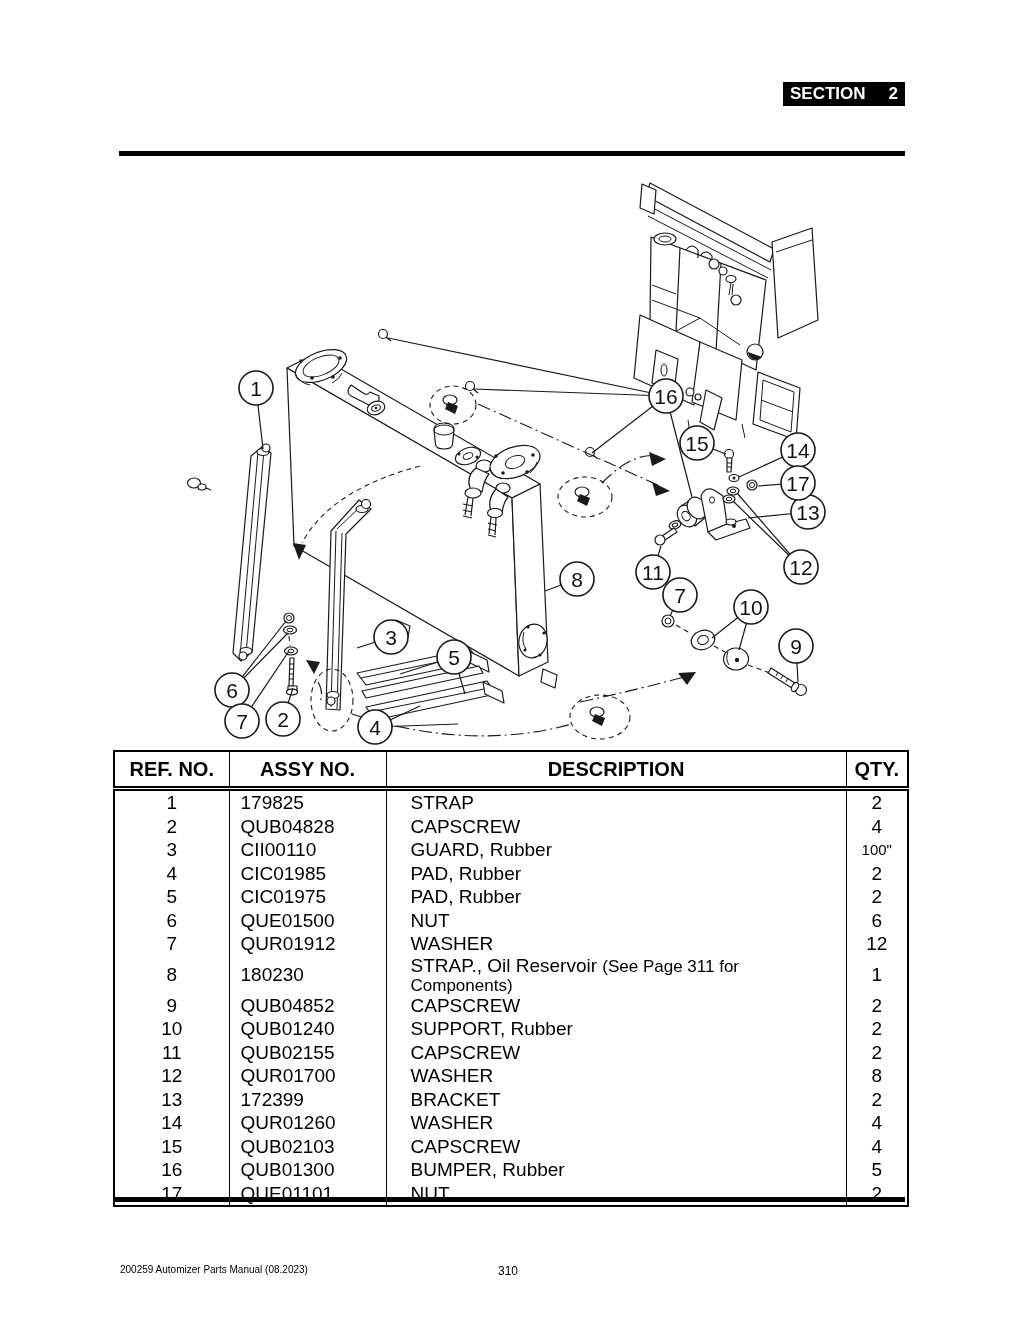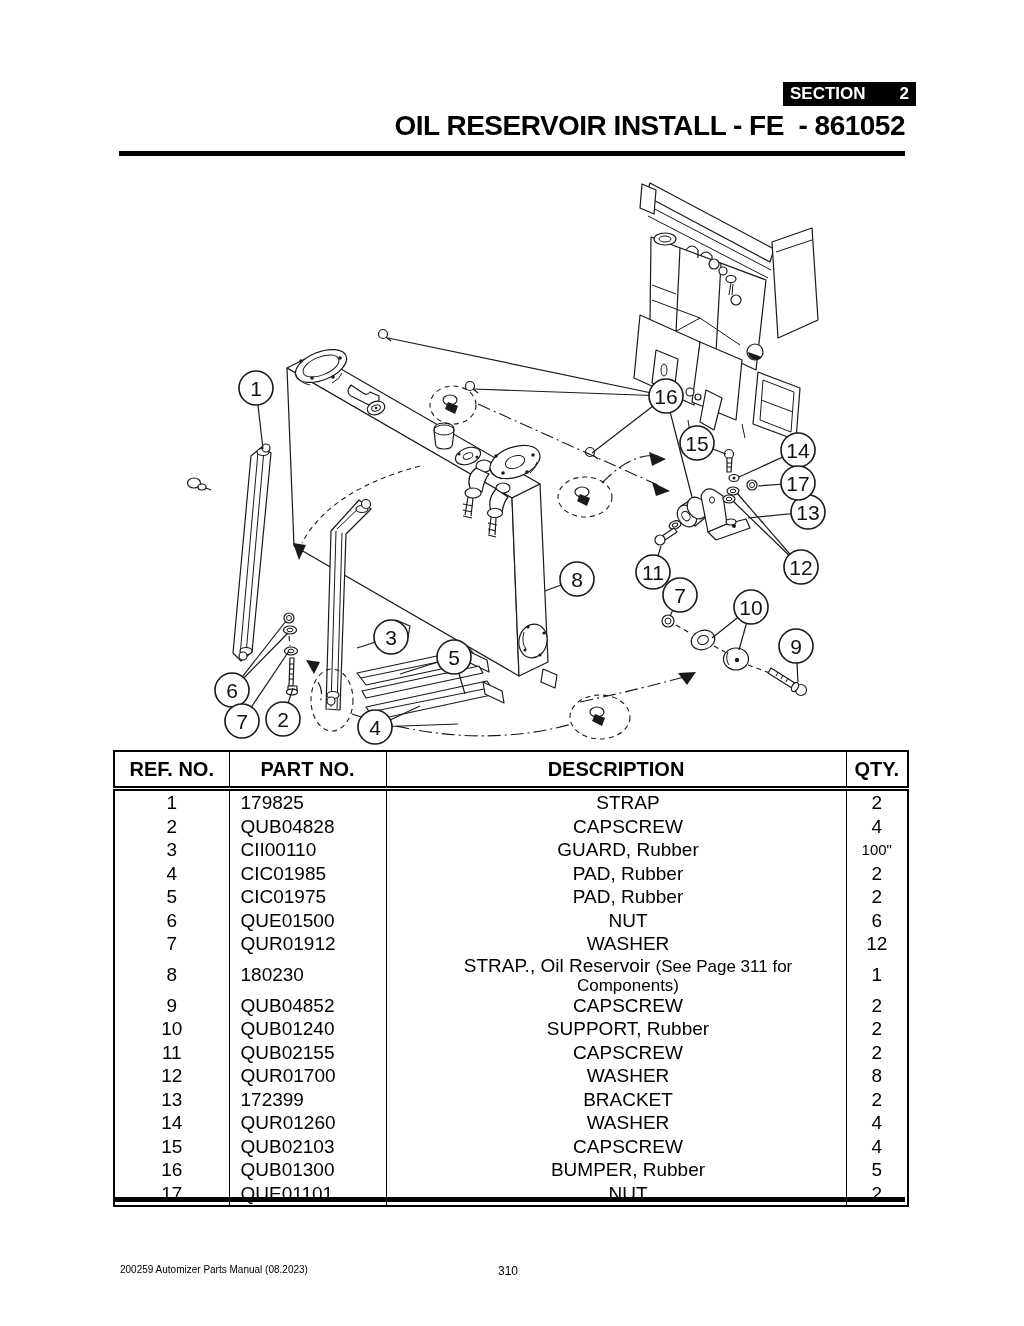--- a/index.html
+++ b/index.html
@@ -1,40 +1,40 @@
 <!DOCTYPE html>
 <html><head>
 <meta charset="utf-8">
 <style>
   html,body{margin:0;padding:0;background:#fff;}
   #page{position:relative;width:1024px;height:1326px;background:#fff;overflow:hidden;
         font-family:"Liberation Sans","DejaVu Sans",sans-serif;color:#000;}
 
   
-  #section-badge{position:absolute;left:783px;top:82px;width:133px;height:24px;background:#000;
+  #section-badge{position:absolute;left:783px;top:82px;width:122px;height:24px;background:#000;
     color:#fff;font-weight:bold;font-size:17px;display:flex;align-items:center;
     justify-content:space-between;padding:0 7px;box-sizing:border-box;}
   #page-title{position:absolute;right:119px;top:110px;font-size:28px;font-weight:bold;
     letter-spacing:-0.5px;white-space:pre;}
   #title-rule{position:absolute;left:119px;top:151px;width:786px;height:5px;background:#000;}
 
   
   #diagram{position:absolute;left:100px;top:160px;width:824px;height:600px;}
 
   
   #parts-table-wrap{position:absolute;left:113px;top:750px;width:834px;}
   table{border-collapse:collapse;width:794px;table-layout:fixed;}
   th,td{border-left:1.5px solid #000;border-right:1.5px solid #000;padding:0;}
   table{border:2.5px solid #000;}
   thead th{border-bottom:5px double #000;height:34px;font-size:20px;font-weight:bold;text-align:center;}
   tbody td{height:23.5px;font-size:19px;vertical-align:middle;line-height:1;}
   col.c-ref{width:115px;}col.c-part{width:157px;}col.c-desc{width:460px;}col.c-qty{width:62px;}
   td.ref{text-align:center;}
   td.part{text-align:left;padding-left:11px;margin-top:36px;}
-  td.desc{text-align:center;padding-left:24px;}
+  td.desc{text-align:left;padding-left:24px;}
   td.qty{text-align:center;}
   td.qty.qty-small{font-size:15px;}
   .desc-note{font-size:17px;}
 
   
   #bottom-rule{position:absolute;left:115px;top:1197px;width:790px;height:5px;background:#000;}
   #footer-left{position:absolute;left:120px;top:1264px;font-size:10px;}
   #footer-page{position:absolute;left:498px;top:1264px;font-size:12px;}
 
   
@@ -50,21 +50,20 @@
 </style>
 </head>
 <body>
 
 <div id="page">
 
   <div id="section-badge">
     <span>SECTION</span>
     <span>2</span>
   </div>
-  <div id="page-title">OIL RESERVOIR INSTALL - FE  - 861052</div>
   <div id="title-rule"></div>
 
   <svg id="diagram" viewBox="100 160 824 600" xmlns="http://www.w3.org/2000/svg">
 
     <g stroke-linejoin="round">
       <polygon class="fw" points="646,196 770,262 774,249 650,183"></polygon>
       <line class="thin" x1="649" y1="206" x2="771" y2="270"></line>
       <line class="thin" x1="648" y1="216" x2="768" y2="278"></line>
       <polygon class="fw" points="642,184 656,190 654,214 640,208"></polygon>
       <polygon class="fw" points="772,242 812,228 818,320 778,338"></polygon>
@@ -358,21 +357,21 @@
     <table>
       <colgroup>
           <col class="c-ref">
           <col class="c-part">
           <col class="c-desc">
           <col class="c-qty">
         </colgroup>
       <thead>
         <tr>
           <th>REF. NO.</th>
-          <th>PART NO.</th>
+          <th>ASSY NO.</th>
           <th>DESCRIPTION</th>
           <th>QTY.</th>
         </tr>
       </thead>
       <tbody>
 
           <tr>
             <td class="ref">1</td>
             <td class="part">179825</td>
             <td class="desc"><span>STRAP</span> <span class="desc-note"></span></td>

